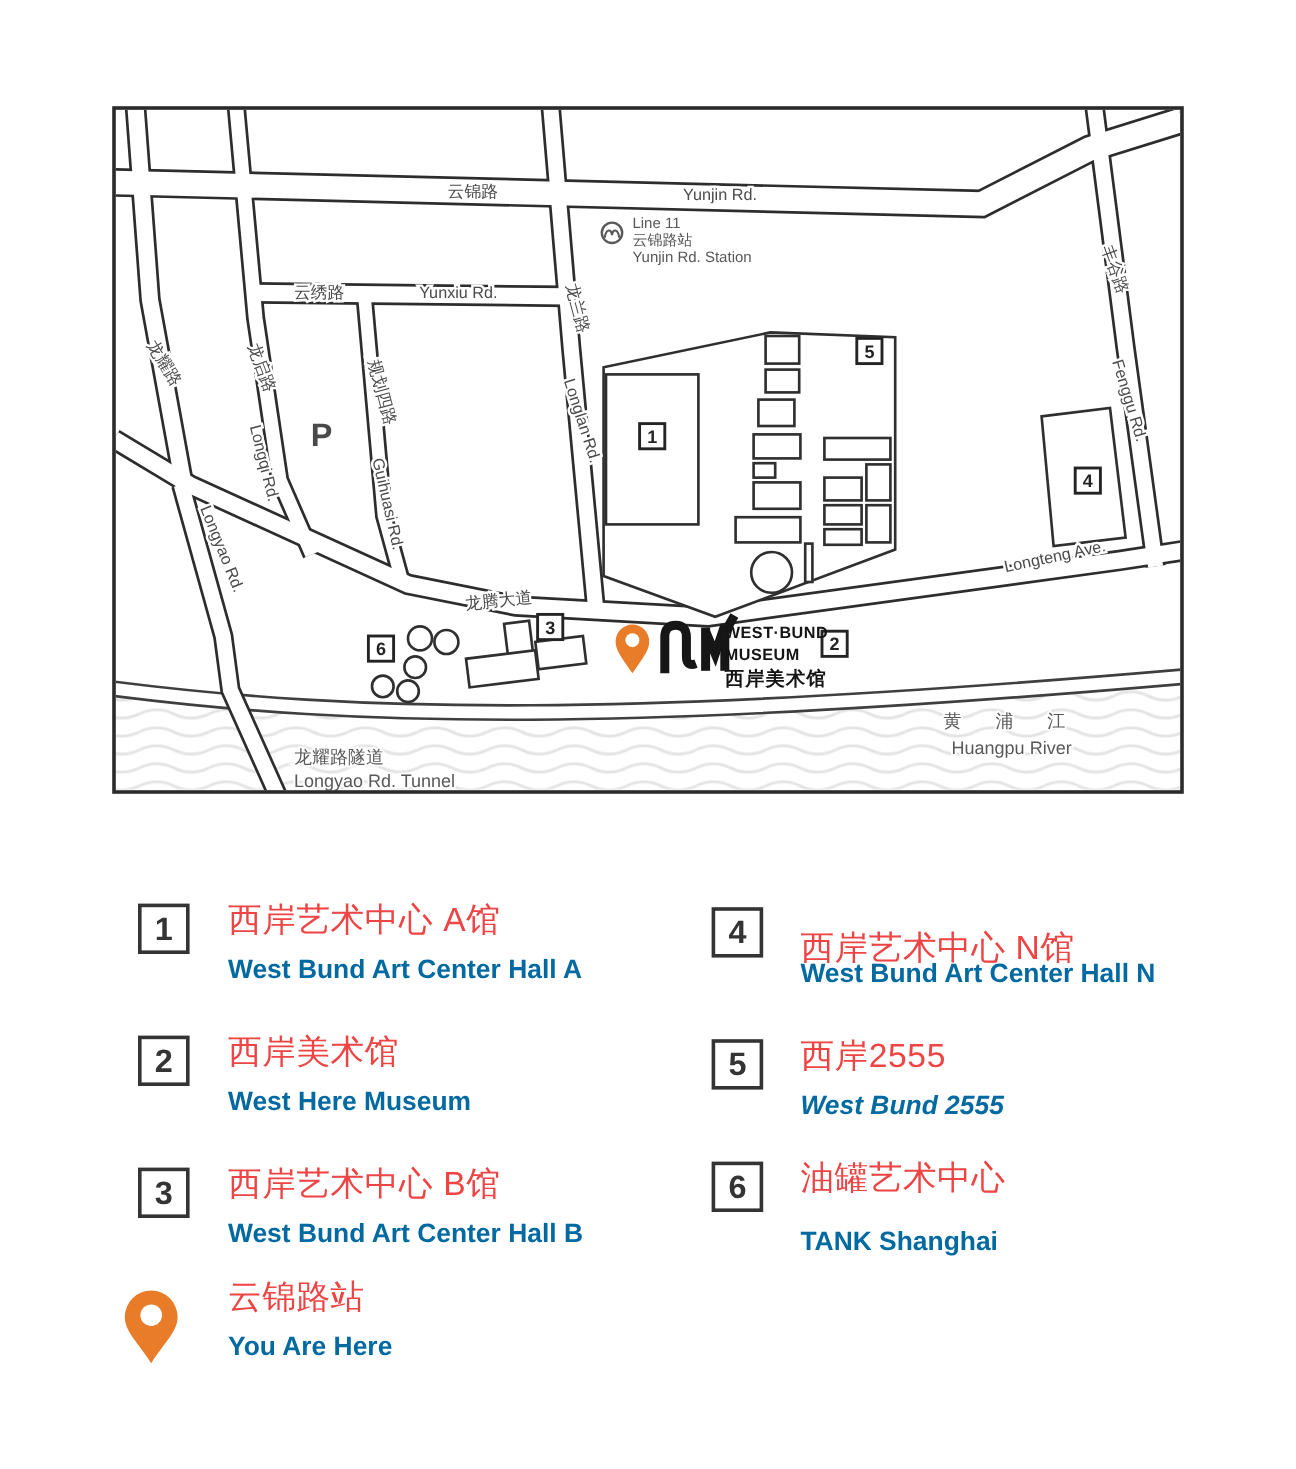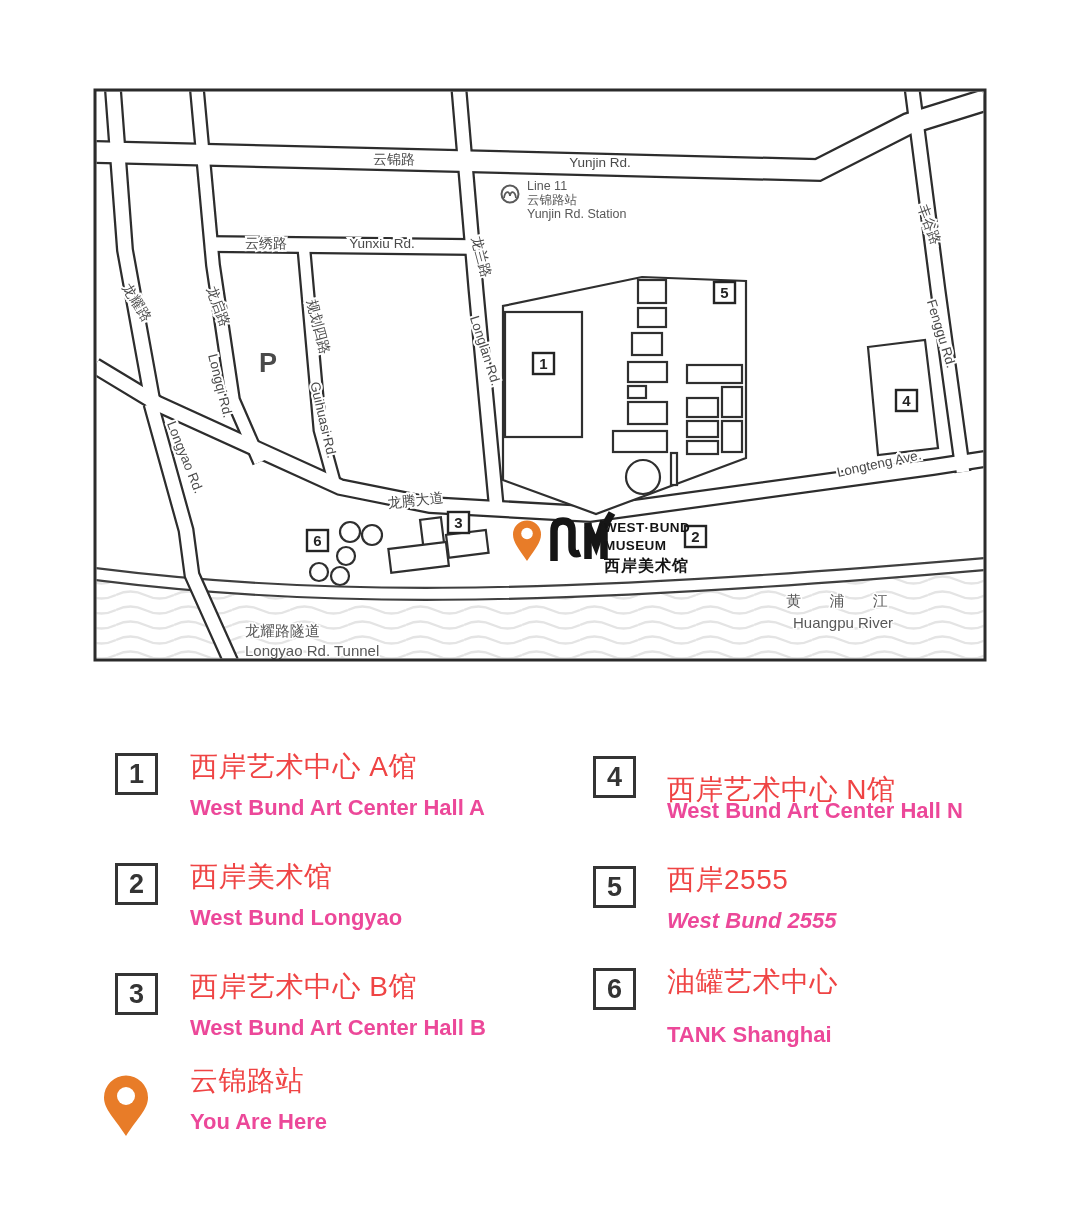--- a/index.html
+++ b/index.html
@@ -12,21 +12,21 @@
   .metro-t{font-size:12.5px;fill:#585858;}
   .river-t{font-size:15px;fill:#585858;paint-order:stroke;stroke:#ffffff;stroke-width:3px;}
   .mk-n{font-size:15px;font-weight:bold;fill:#242424;text-anchor:middle;}
   .logo-t1{font-size:13.5px;font-weight:bold;fill:#141414;letter-spacing:.4px;}
   .logo-t3{font-size:16px;font-weight:bold;fill:#141414;letter-spacing:1px;}
   .pk{font-size:27px;fill:#4a4a4a;font-weight:bold;}
   
   .lg-box{position:absolute;box-sizing:border-box;width:43px;height:42px;border:3.5px solid #343434;
           display:flex;align-items:center;justify-content:center;font-size:27px;font-weight:bold;color:#343434;background:#fff;}
   .lg-zh{position:absolute;font-size:28px;font-weight:normal;color:#ef4444;white-space:nowrap;letter-spacing:.5px;}
-  .lg-en{position:absolute;font-size:22px;font-weight:bold;color:#ec4899;white-space:nowrap;}
+  .lg-en{position:absolute;font-size:22px;font-weight:bold;color:#0369a1;white-space:nowrap;}
   .lg-pin{position:absolute;left:98px;top:1058px;}
 </style>
 </head>
 <body>
 
 <div class="page">
 
   <svg class="map-svg" width="1080" height="700" viewBox="0 0 1080 700">
     <defs>
       <pattern id="waves" x="0" y="2" width="58" height="15" patternUnits="userSpaceOnUse">
@@ -187,21 +187,21 @@
     <div class="lg-box" style="left:115px;top:753px;">
         <span>1</span>
       </div>
     <div class="lg-zh" style="left:190px;top:748px;">西岸艺术中心 A馆</div>
     <div class="lg-en" style="left:190px;top:795px;">West Bund Art Center Hall A</div>
 
     <div class="lg-box" style="left:115px;top:863px;">
         <span>2</span>
       </div>
     <div class="lg-zh" style="left:190px;top:858px;">西岸美术馆</div>
-    <div class="lg-en" style="left:190px;top:905px;">West Bund Longyao</div>
+    <div class="lg-en" style="left:190px;top:905px;">West Here Museum</div>
 
     <div class="lg-box" style="left:115px;top:973px;">
         <span>3</span>
       </div>
     <div class="lg-zh" style="left:190px;top:968px;">西岸艺术中心 B馆</div>
     <div class="lg-en" style="left:190px;top:1015px;">West Bund Art Center Hall B</div>
 
     <div class="lg-box" style="left:593px;top:756px;">
         <span>4</span>
       </div>

